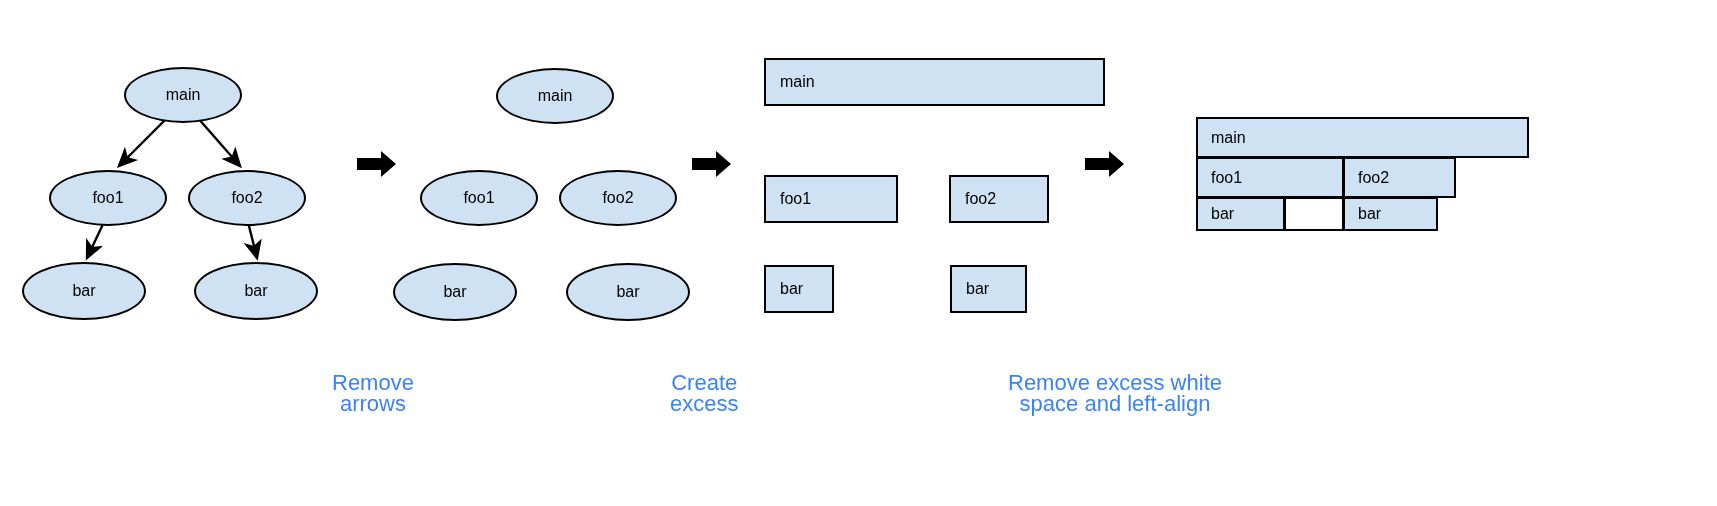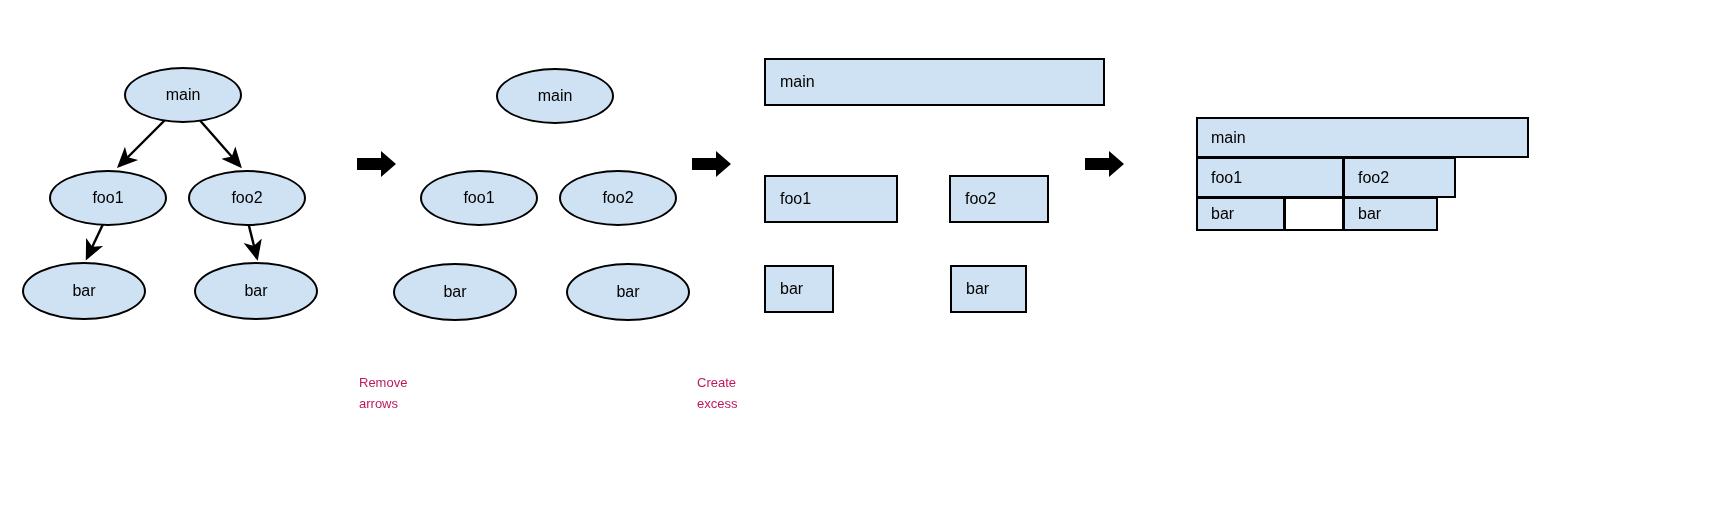--- a/index.html
+++ b/index.html
@@ -11,20 +11,21 @@
   body {
     font-family: "Liberation Sans", sans-serif;
     color: #000000;
   }
   #canvas {
     position: relative;
     width: 1717px;
     height: 506px;
     background: #ffffff;
     overflow: hidden;
+    text-align: center;
   }
 
   
   .node {
     position: absolute;
     box-sizing: border-box;
     background: #cfe2f3;
     border: 2px solid #000000;
     font-size: 16px;
     line-height: 1;
@@ -70,25 +71,24 @@
   }
 
   
   .block-arrow {
     position: absolute;
   }
 
   
   .caption {
     position: absolute;
-    font-size: 13px;
+    font-size: 22px;
     line-height: 21px;
-    color: #be185d;
+    color: #3b82f6;
     white-space: pre-line;
-    margin-left: 27px;
   }
 </style>
 </head>
 <body>
 
 <div id="canvas">
 
   <svg class="edge-layer" viewBox="0 0 1717 506" xmlns="http://www.w3.org/2000/svg">
     <defs>
       <marker id="ah" markerWidth="9" markerHeight="9" refX="7.4" refY="4.5" orient="auto" markerUnits="strokeWidth">
@@ -159,20 +159,22 @@
   <div class="node frame" style="left:764px; top:265px; width:70px; height:48px;">
     <span>bar</span>
   </div>
   <div class="node frame" style="left:950px; top:265px; width:77px; height:48px;">
     <span>bar</span>
   </div>
 
   <svg class="block-arrow" style="left:1085px; top:150px;" width="40" height="28" viewBox="0 0 40 28" xmlns="http://www.w3.org/2000/svg">
     <path d="M0,8 L24,8 L24,1 L39,14 L24,27 L24,20 L0,20 Z" fill="#000000"></path>
   </svg>
+  <div class="caption" style="left:1008px; top:372px;">Remove excess white
+space and left-align</div>
 
   <div class="node frame stacked" style="left:1196px; top:117px; width:333px; height:41px;">
     <span>main</span>
   </div>
   <div class="node frame stacked" style="left:1196px; top:157px; width:148px; height:41px;">
     <span>foo1</span>
   </div>
   <div class="node frame stacked" style="left:1343px; top:157px; width:113px; height:41px;">
     <span>foo2</span>
   </div>

